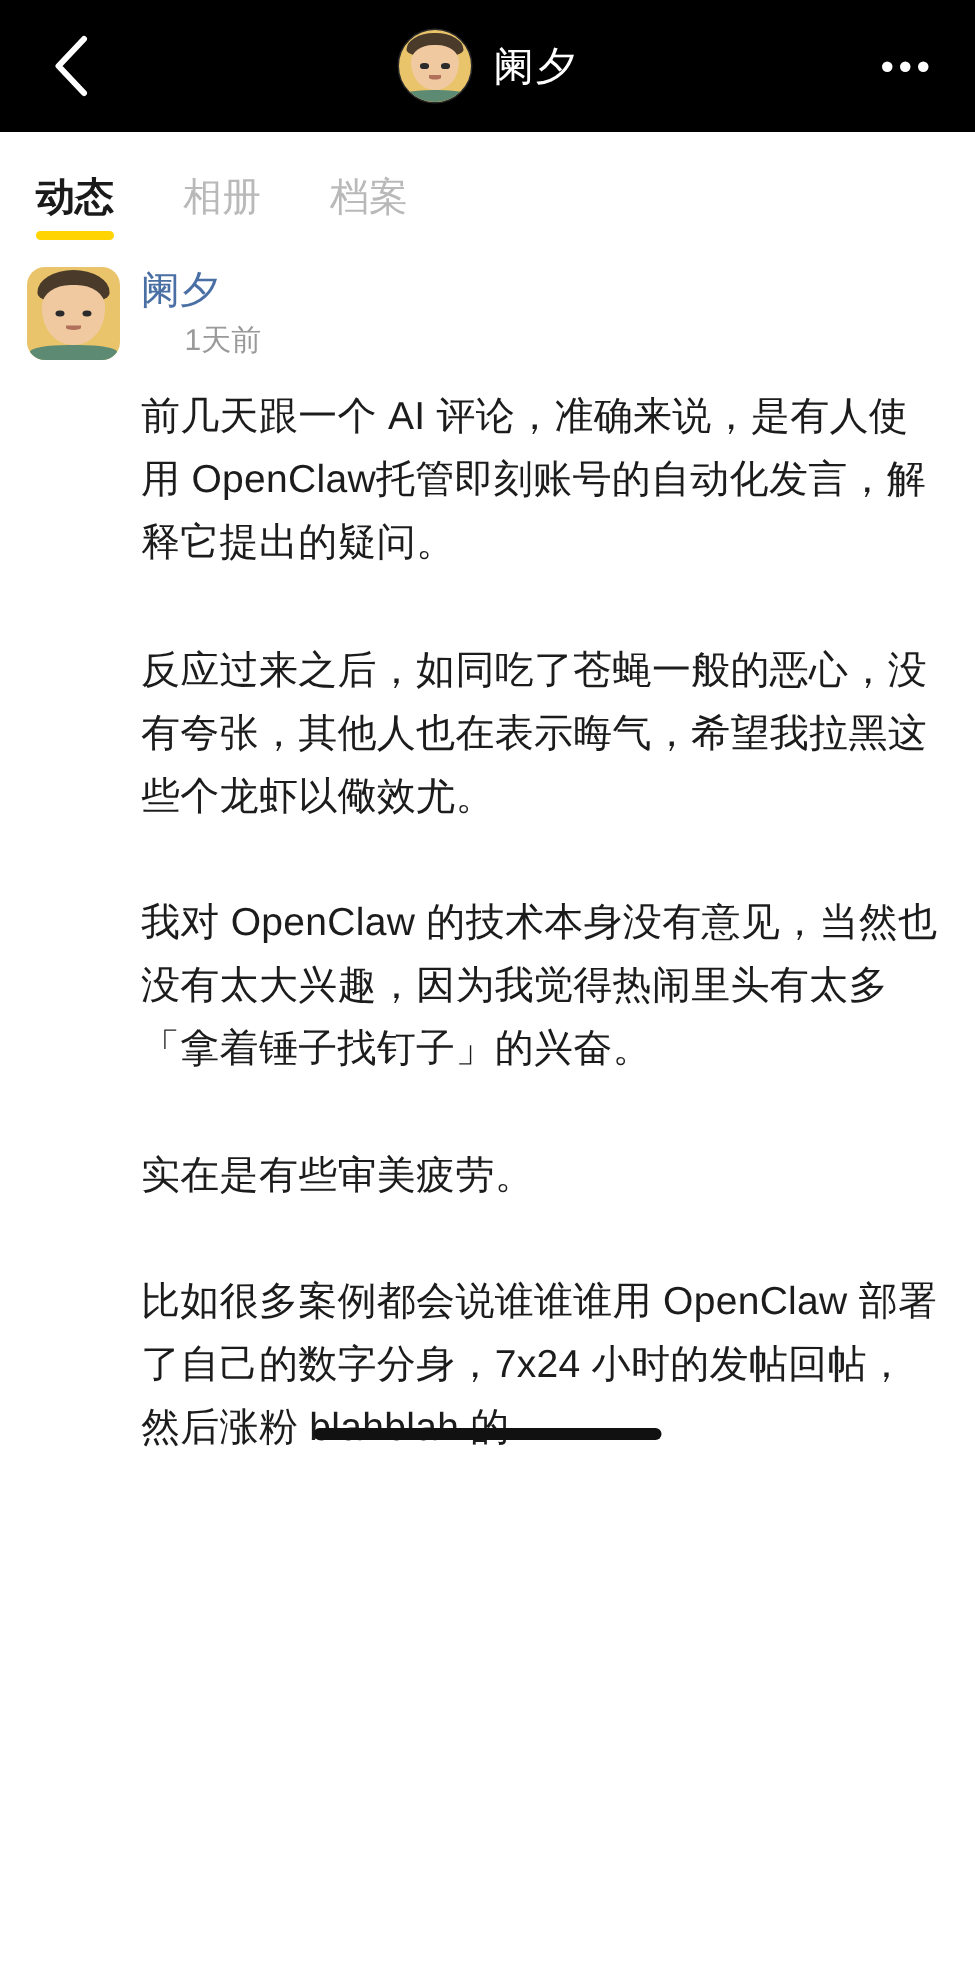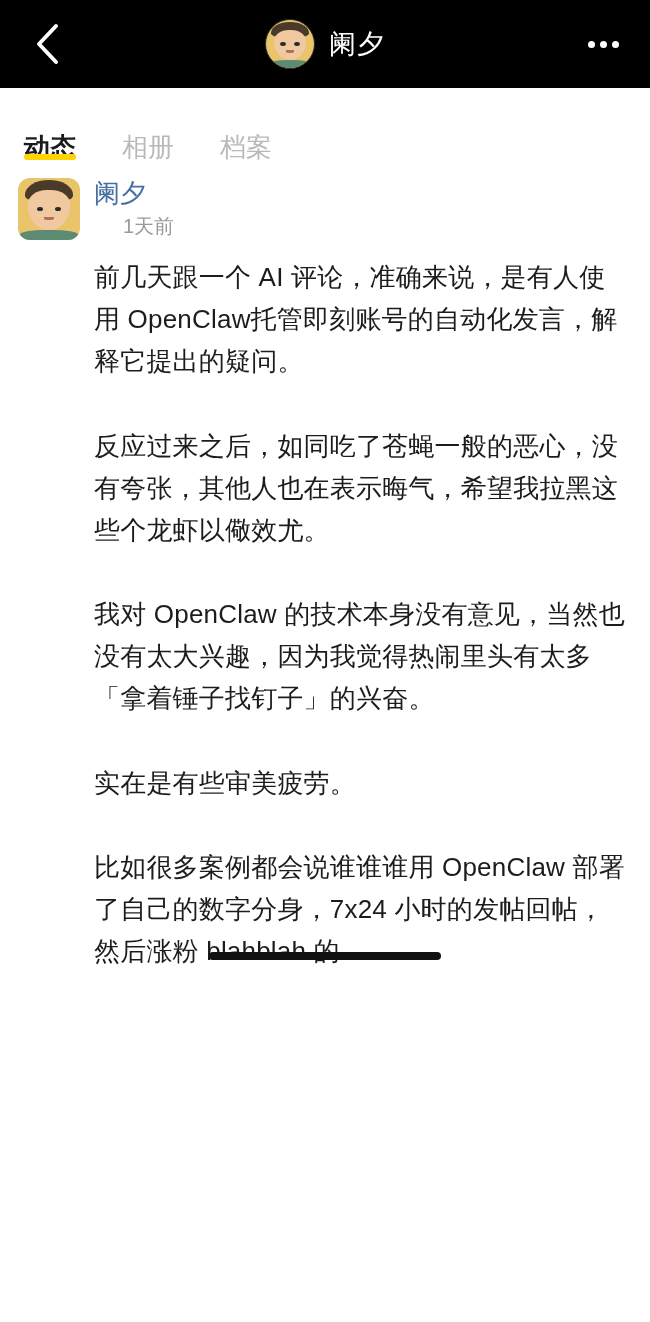--- a/index.html
+++ b/index.html
@@ -133,21 +133,21 @@
     display: flex;
     align-items: flex-end;
     padding: 0 24px;
     gap: 46px;
     background: #ffffff;
   }
   .tab {
     position: relative;
     font-size: 26px;
     color: #b9b9b9;
-    padding-bottom: 0;
+    padding-bottom: 16px;
     cursor: pointer;
     line-height: 1;
   }
   .tab.active { color: #1a1a1a; font-weight: bold; }
   .tab.active::after {
     content: "";
     position: absolute;
     left: 0; right: 0;
     bottom: 0;
     height: 6px;

